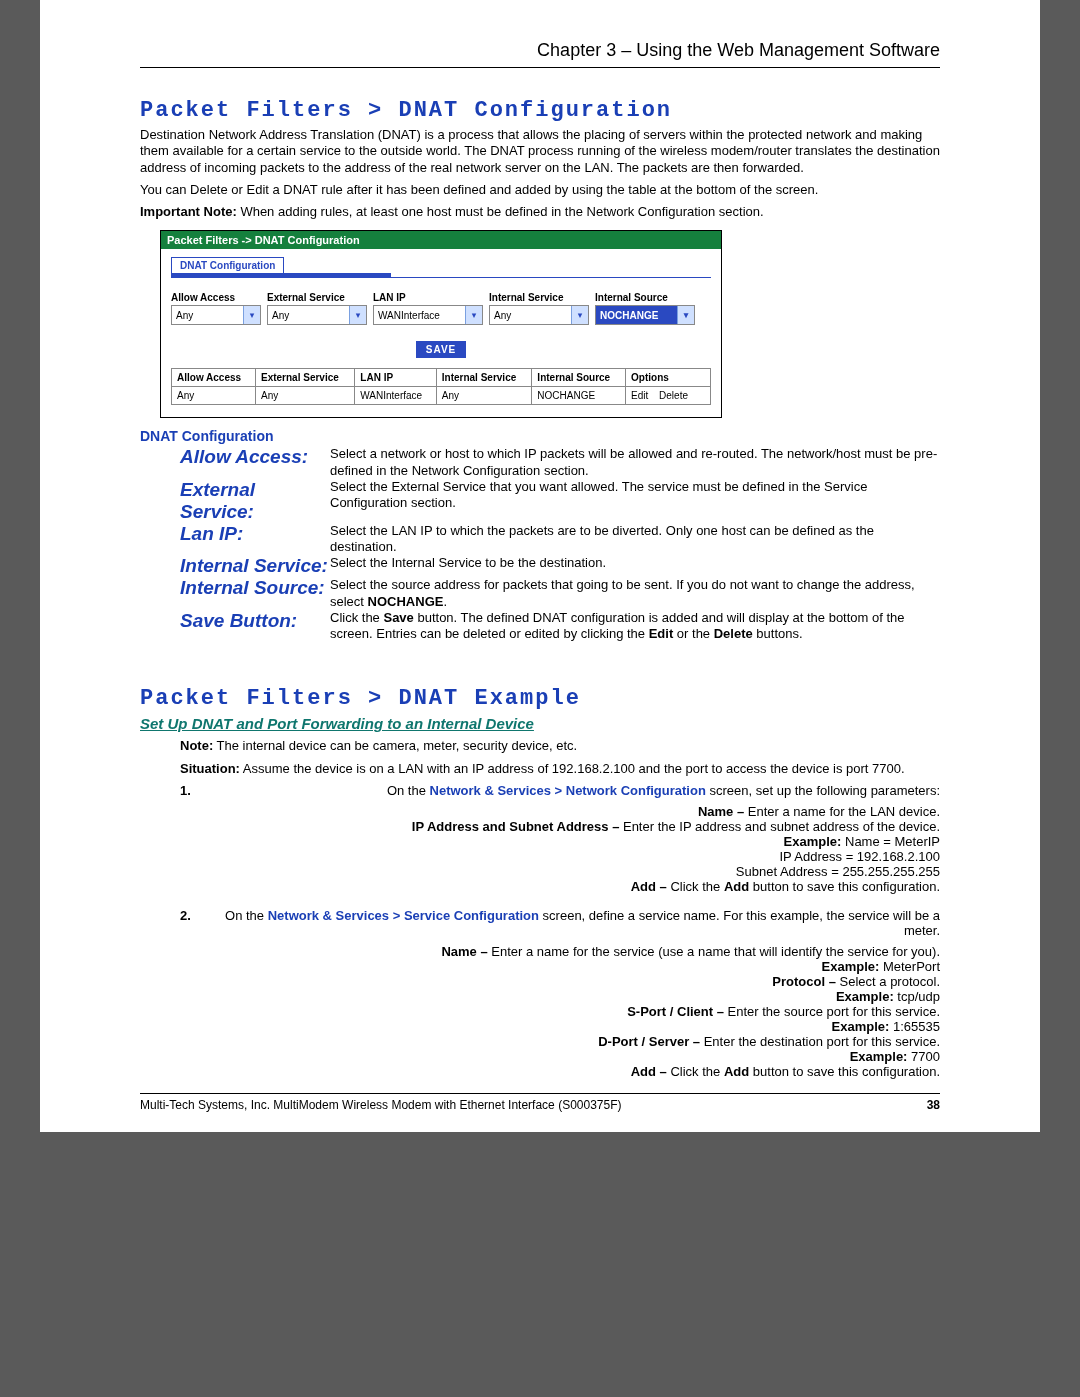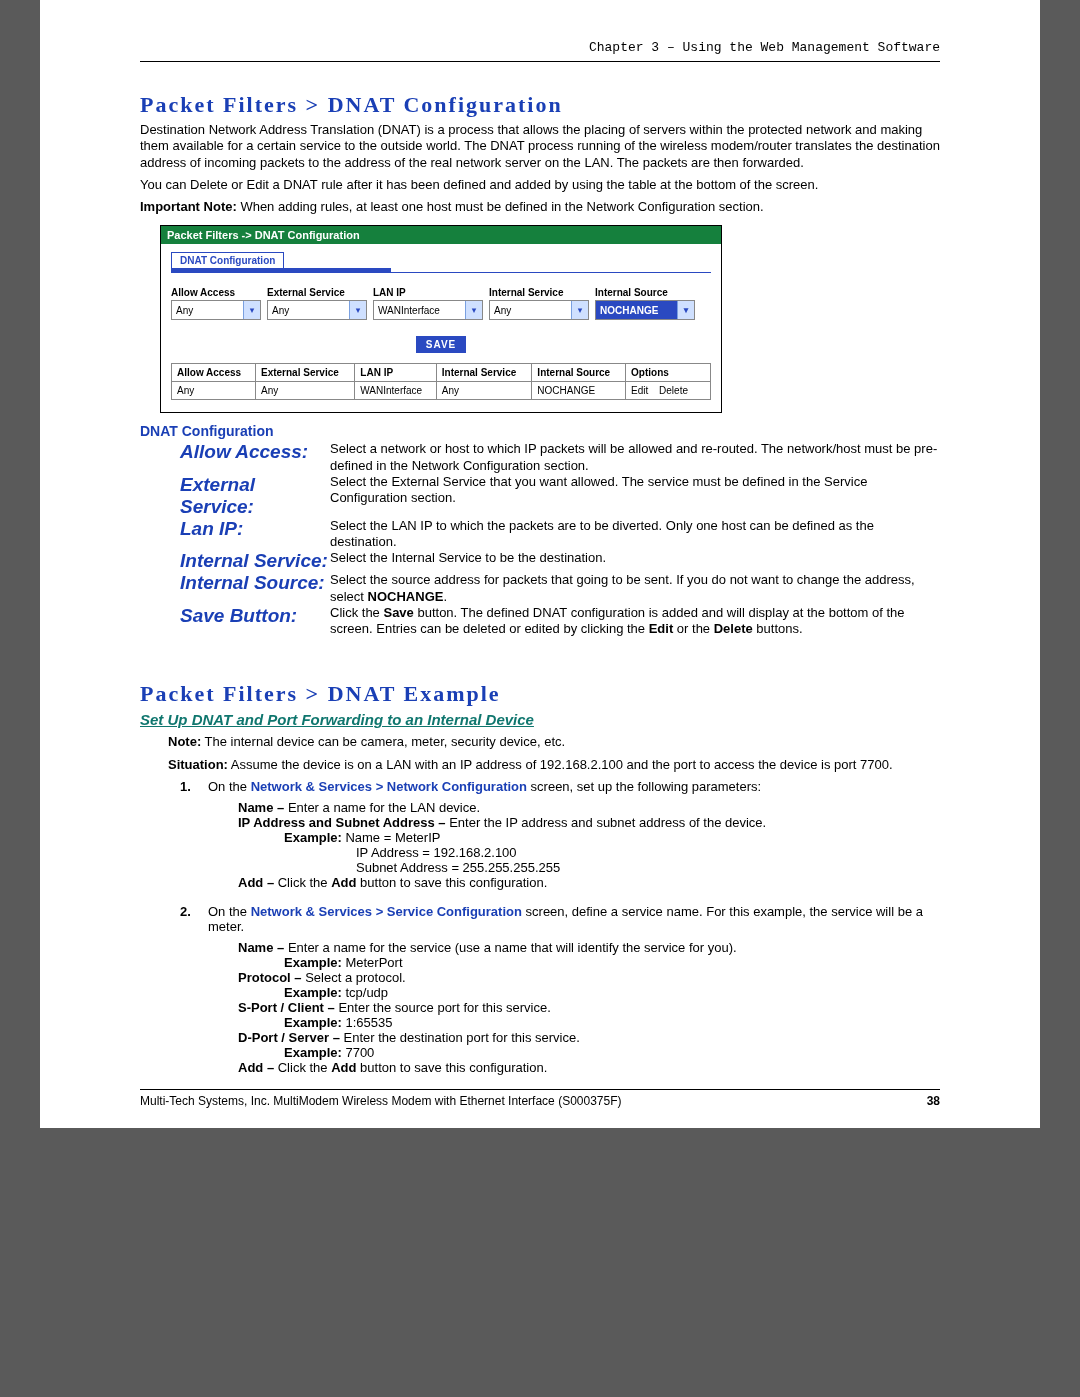--- a/index.html
+++ b/index.html
@@ -13,37 +13,36 @@
   }
   .page {
     width: 1000px;
     background: #fff;
     padding: 40px 100px 20px 100px;
     box-sizing: border-box;
     position: relative;
   }
   .header-line {
     text-align: right;
-    font-size: 13px;
+    font-size: 18px;
     margin-bottom: 6px;
-    font-family: Liberation Mono, monospace;
   }
   hr.rule {
     border: none;
     border-top: 1px solid #000;
     margin: 2px 0 30px 0;
   }
   hr.foot-rule {
     border: none;
     border-top: 1px solid #000;
     margin: 10px 0 2px 0;
   }
   h2.section {
     color: #1a3fb5;
-    font-family: Liberation Serif, serif;
+    font-family: Liberation Mono, monospace;
     font-weight: bold;
     font-size: 22px;
     letter-spacing: 2px;
     margin: 0 0 4px 0;
   }
   p { margin: 0 0 6px 0; line-height: 1.25; }
 
   
   .app {
     border: 1px solid #000;
@@ -143,23 +142,23 @@
   .def .body b { font-weight: bold; }
 
   .subhead2 {
     color: #0f766e;
     font-style: italic;
     font-weight: bold;
     text-decoration: underline;
     font-size: 15px;
     margin: 0 0 6px 0;
   }
-  .indent1 { margin-left: 28px; }
+  .indent1 { margin-left: 40px; }
   ol.steps { counter-reset: step; list-style: none; padding: 0; margin: 0 0 0 40px; }
-  ol.steps > li { counter-increment: step; position: relative; padding-left: 28px; margin-bottom: 14px; }
+  ol.steps > li { counter-increment: step; position: relative; padding-left: 28px; margin-bottom: 14px; text-align: right; }
   ol.steps > li::before {
     content: counter(step) ".";
     position: absolute;
     left: 0;
     font-weight: bold;
   }
   .navlink { color: #1a3fb5; font-weight: bold; }
 
   .footer { display: flex; justify-content: space-between; font-size: 12px; margin-top: 4px; text-align: center; }
   .footer .pn { font-weight: bold; }

